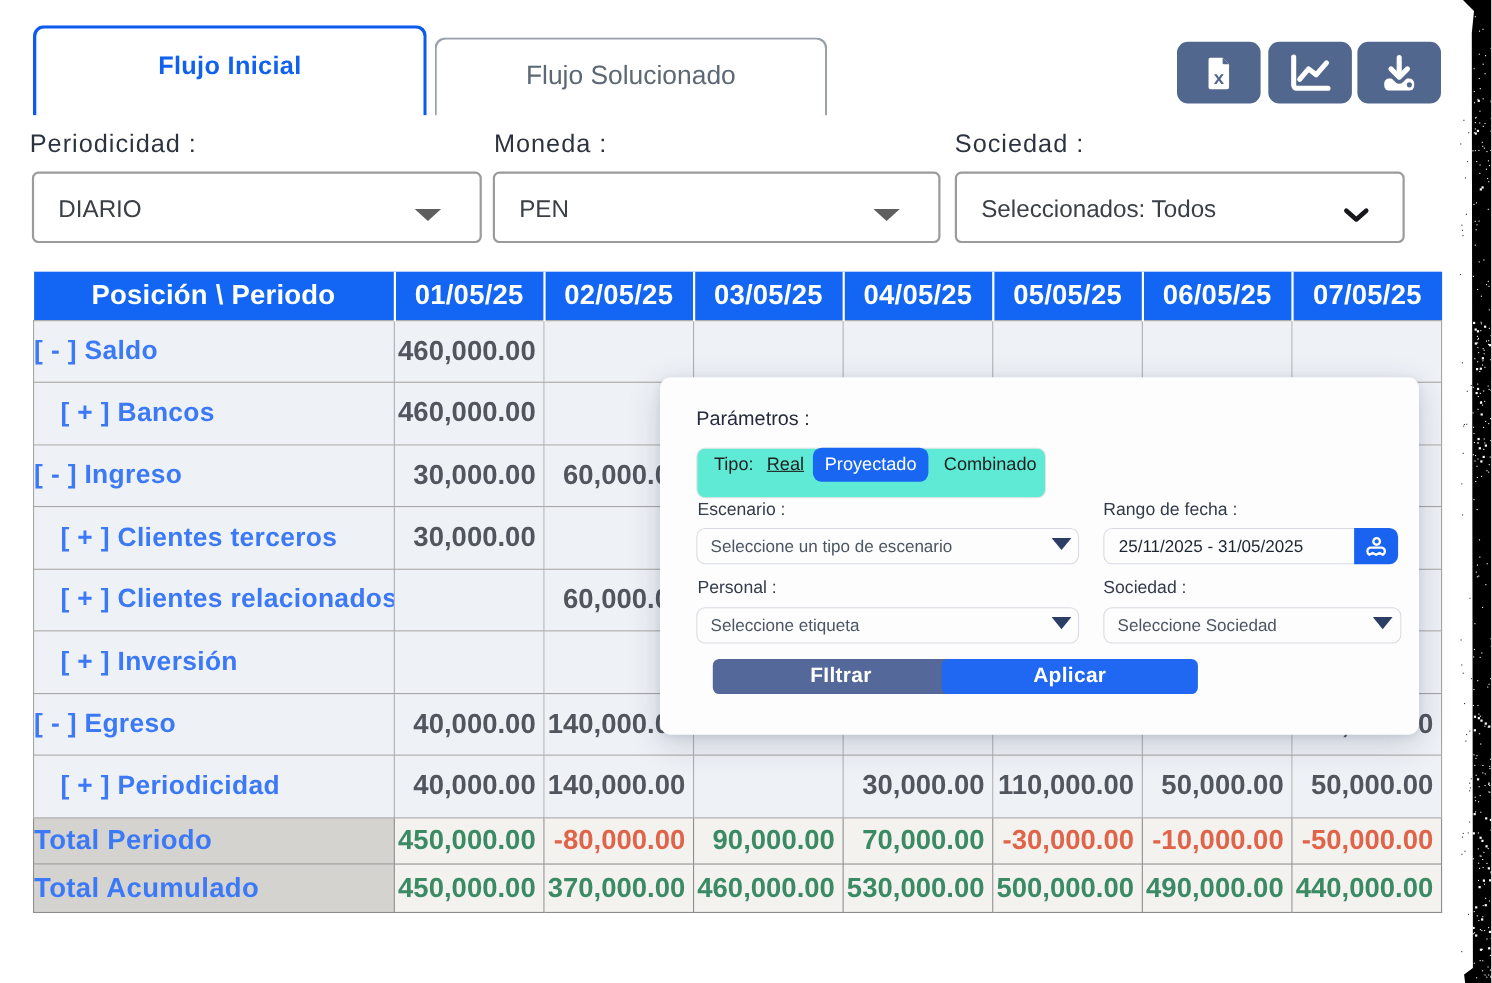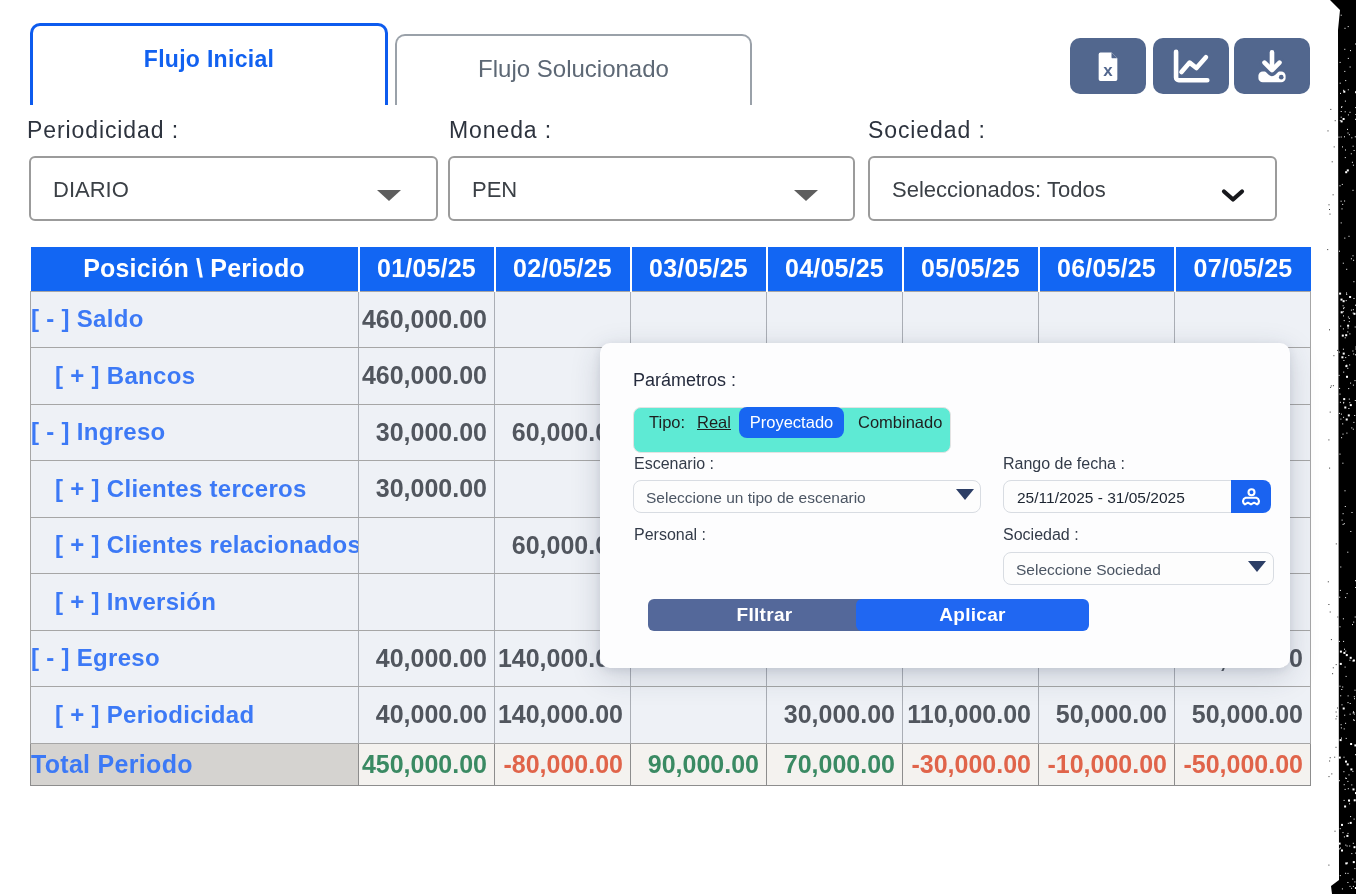--- a/index.html
+++ b/index.html
@@ -208,20 +208,30 @@
       </tr>
     <tr class="total t1">
         <td class="lbl">Total Periodo</td>
         <td class="val pos">450,000.00</td>
         <td class="val neg">-80,000.00</td>
         <td class="val pos">90,000.00</td>
         <td class="val pos">70,000.00</td>
         <td class="val neg">-30,000.00</td>
         <td class="val neg">-10,000.00</td>
         <td class="val neg">-50,000.00</td>
+      </tr>
+    <tr class="total t2">
+        <td class="lbl">Total Acumulado</td>
+        <td class="val pos">450,000.00</td>
+        <td class="val pos">370,000.00</td>
+        <td class="val pos">460,000.00</td>
+        <td class="val pos">530,000.00</td>
+        <td class="val pos">500,000.00</td>
+        <td class="val pos">490,000.00</td>
+        <td class="val pos">440,000.00</td>
       </tr>
   </tbody>
 </table>
 
 <div class="abs panel">
   <div class="t">Parámetros :</div>
   <div class="seg">
     <span style="position:absolute; left:15px; top:5px;">Tipo:</span>
     <span style="position:absolute; left:63px; top:5px;text-decoration:underline;">Real</span>
     <div class="pill">Proyectado</div>
@@ -237,20 +247,24 @@
       <span style="left:13px;">25/11/2025 - 31/05/2025</span>
     </div>
   <div style="position:absolute; left:631px; top:137px; width:40px; height:33px; background:#1a63f0; border-radius:0 8px 8px 0; display:flex; align-items:center; justify-content:center;">
     <svg width="19" height="20" viewBox="0 0 19 20">
         <circle cx="9.5" cy="5.2" r="3" fill="none" stroke="#fff" stroke-width="2.1"></circle>
         <path d="M3.6 10.8 a3.6 3.6 0 0 0 -0.7 6.6 l3 -1.7 l3.1 1.7 l3.1 -1.7 l3 1.7 a3.6 3.6 0 0 0 -0.7 -6.6 z" fill="none" stroke="#fff" stroke-width="2.1" stroke-linejoin="round"></path>
       </svg>
   </div>
   <div class="plabel" style="left:34px; top:183px;">Personal :</div>
   <div class="plabel" style="left:403px; top:183px;">Sociedad :</div>
+  <div class="pselect" style="left:33px; top:209px; width:348px;">
+      <span>Seleccione etiqueta</span>
+      <span class="ptri" style="left:322px;"></span>
+    </div>
   <div class="pselect" style="left:403px; top:209px; width:271px;">
       <span>Seleccione Sociedad</span>
       <span class="ptri" style="left:244px;"></span>
     </div>
   <div class="pbtn" style="left:48px; background:#54689a;">FIltrar</div>
   <div class="pbtn" style="left:256px; background:#2067f2;">Aplicar</div>
 </div>
 
 <svg class="abs torn" width="29" height="894" viewBox="0 0 29 894">
   <polygon points="3,0 29,0 29,894 5,894 4,886 12,880 11,30 13,10" fill="#000"></polygon>

